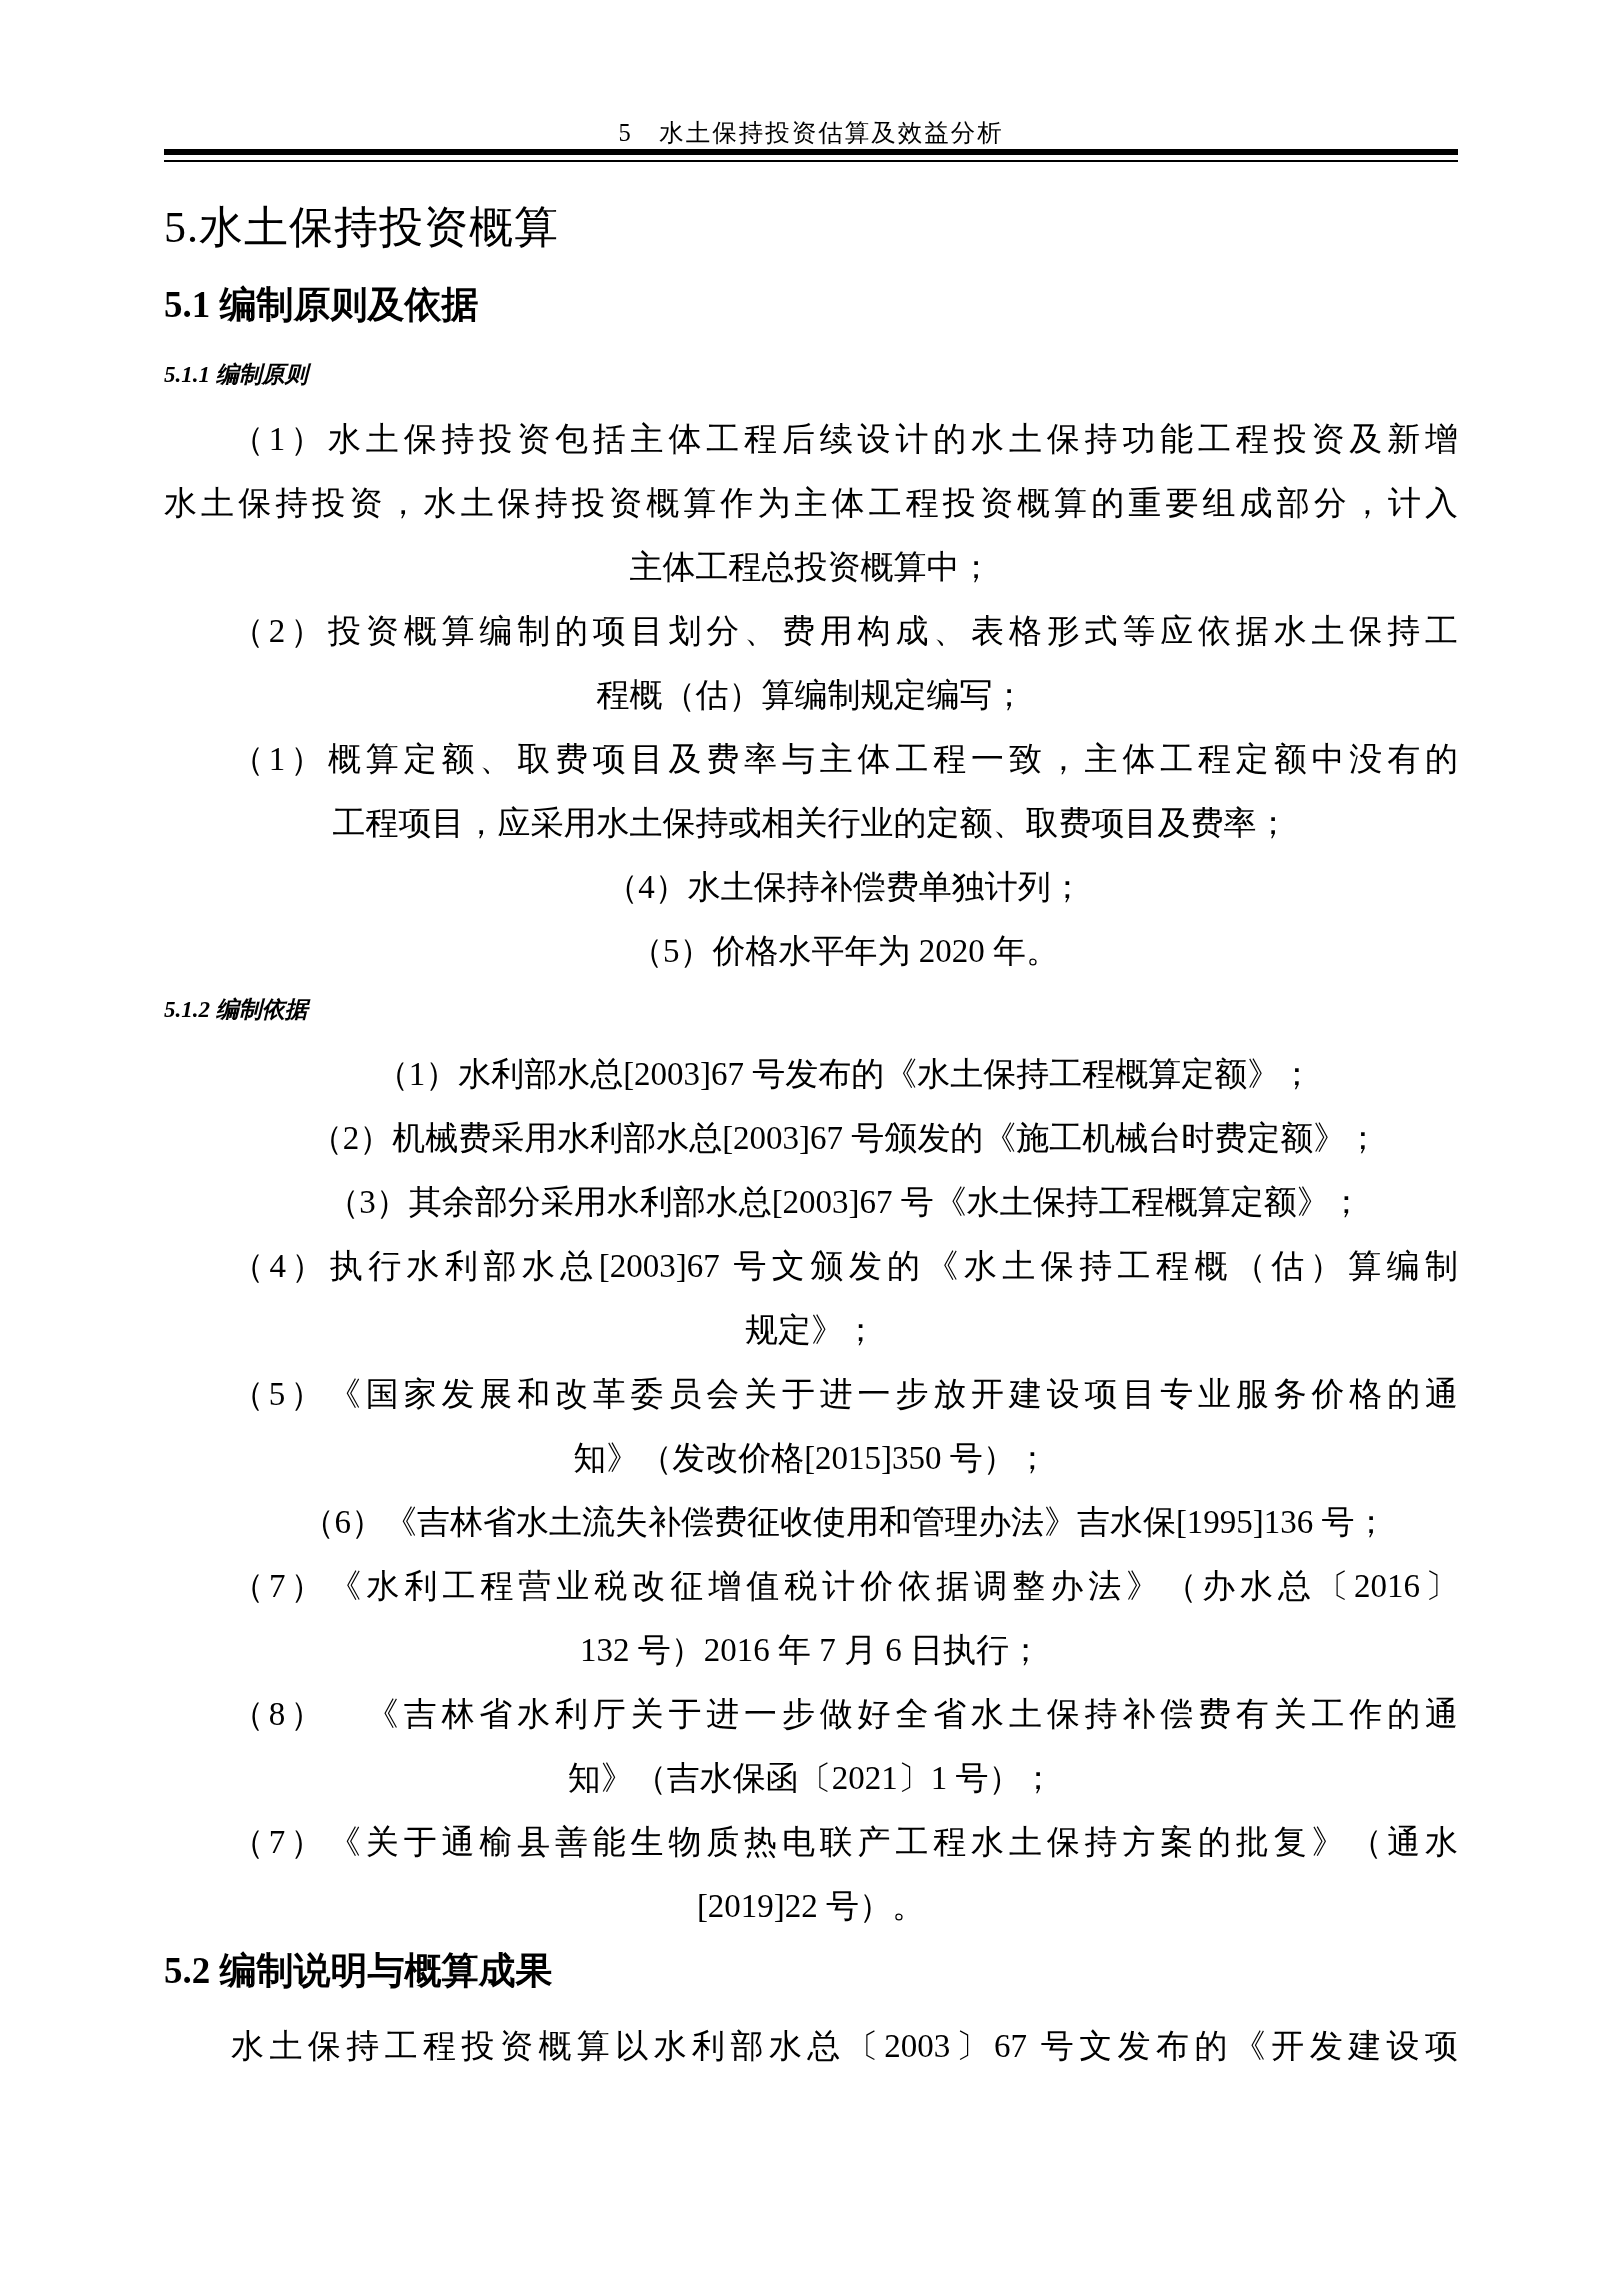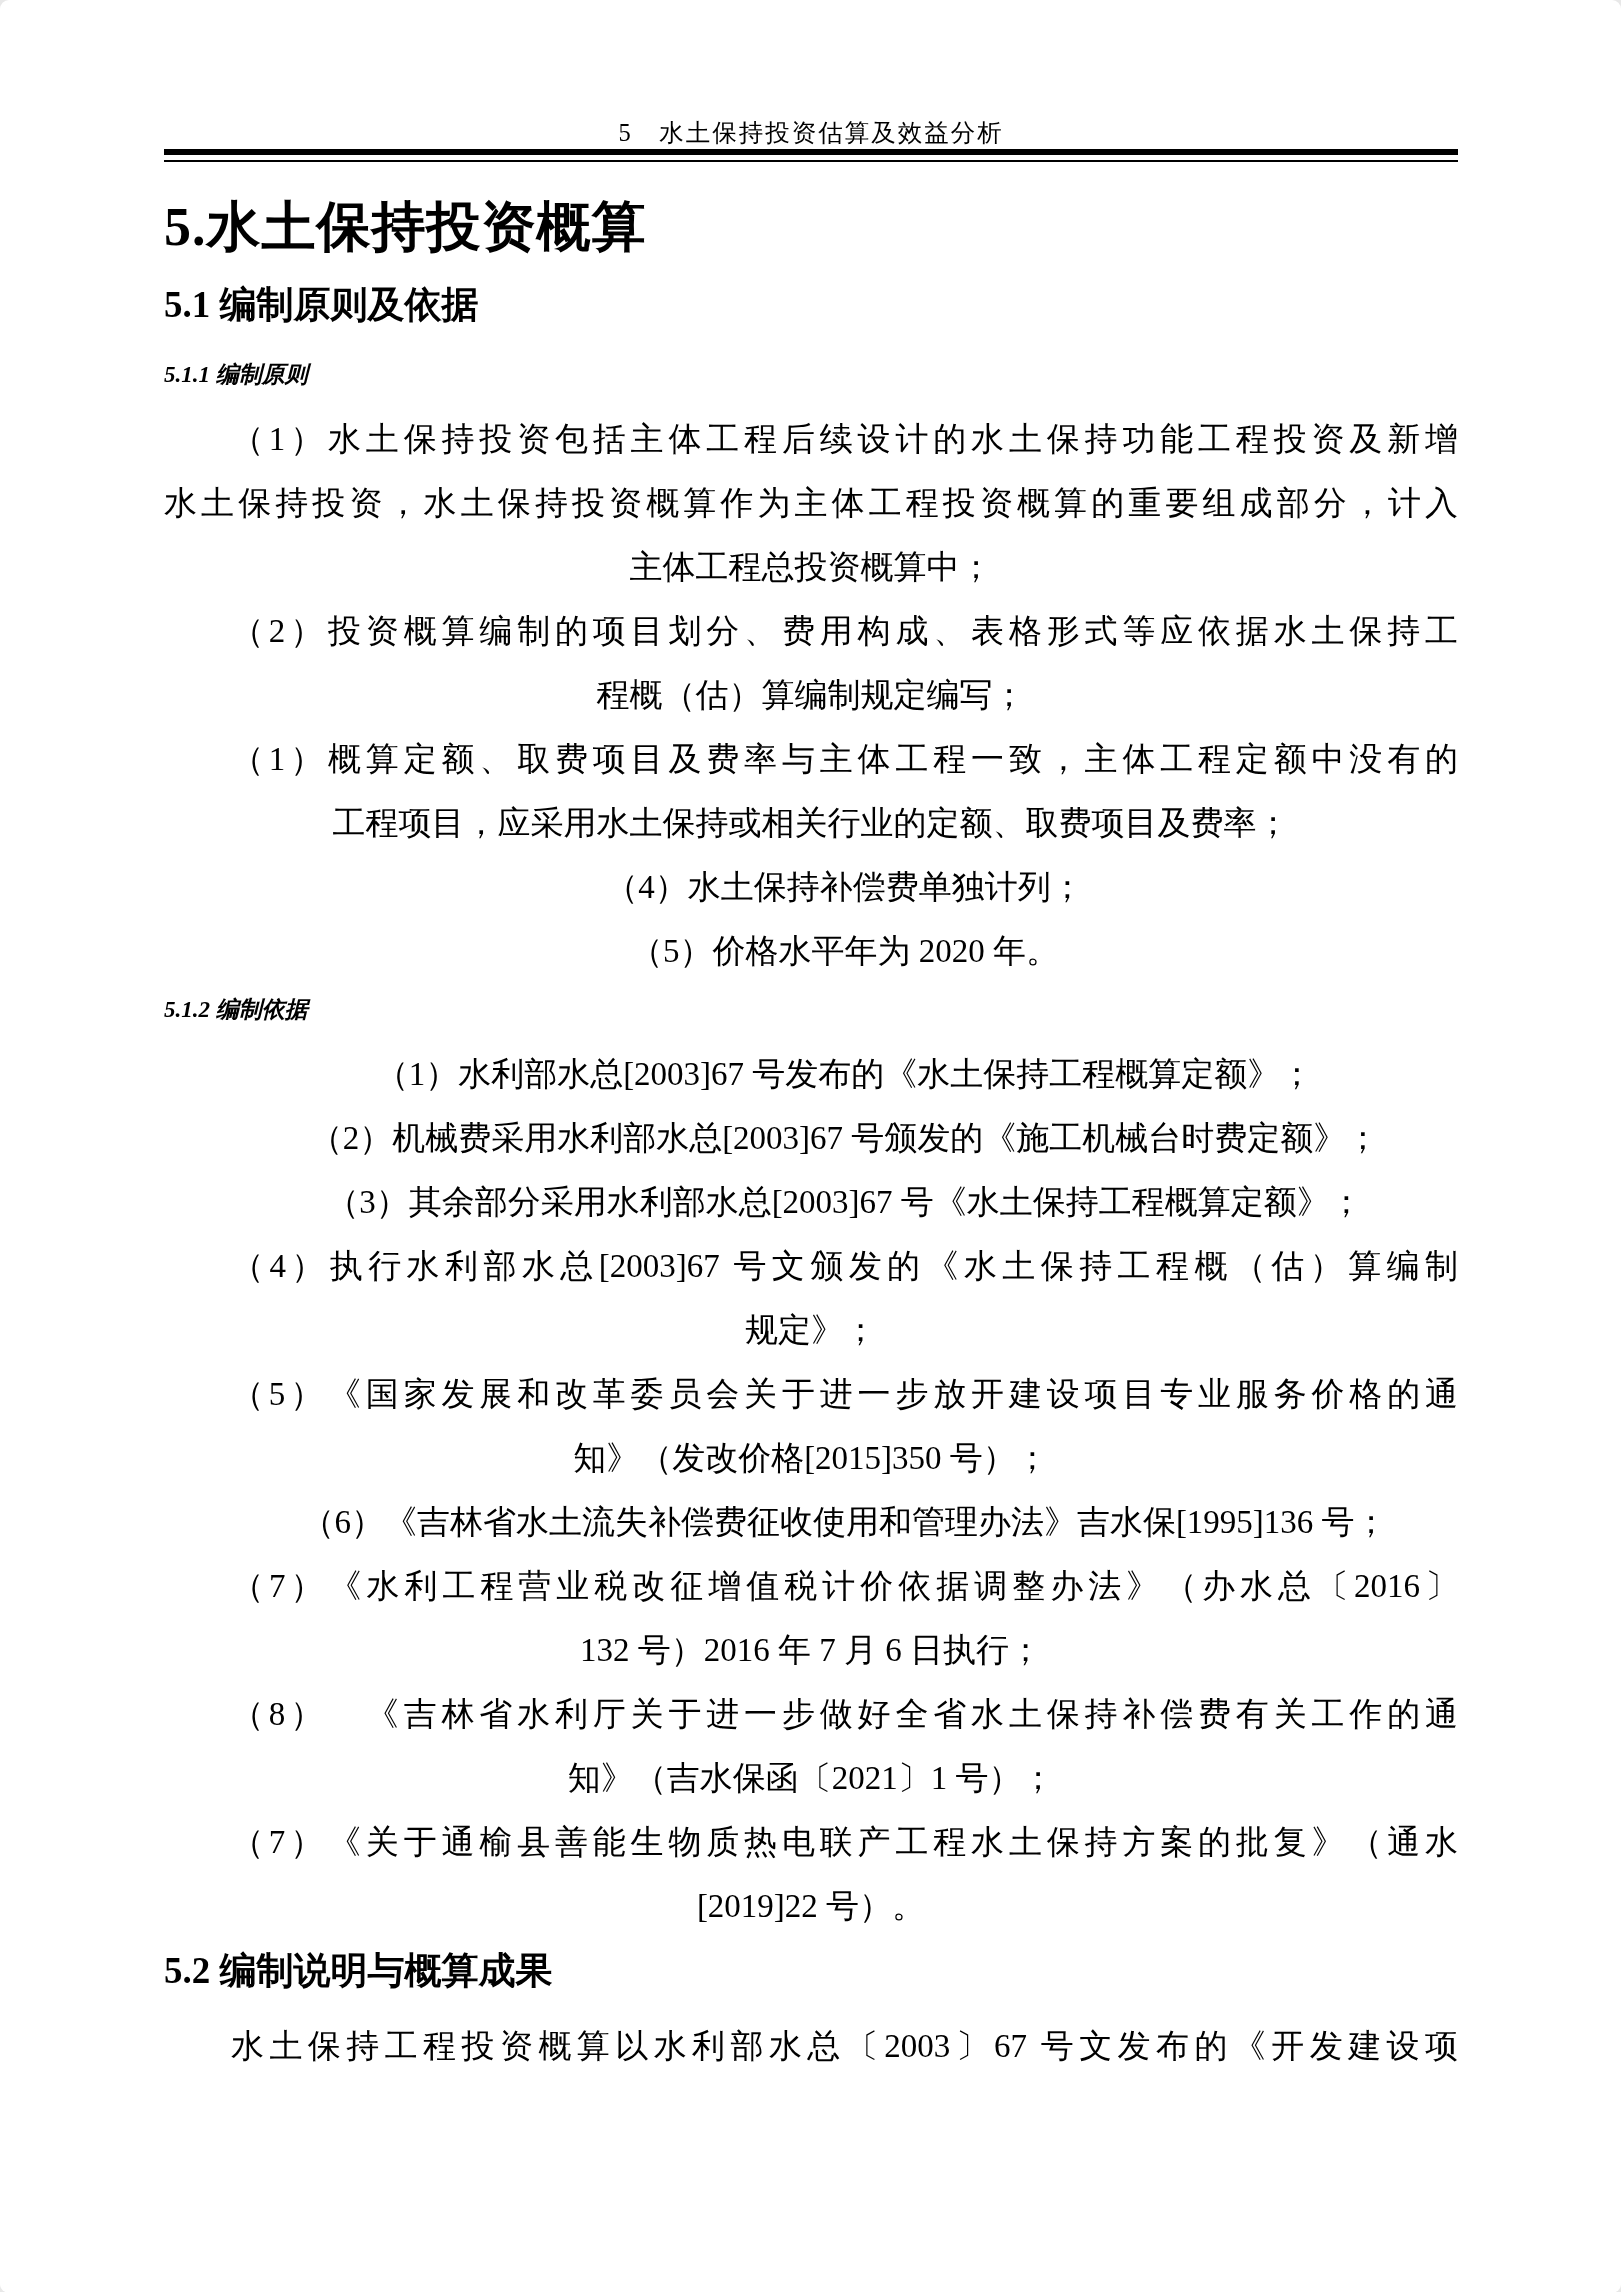--- a/index.html
+++ b/index.html
@@ -9,21 +9,20 @@
   }
   .page {
     position: relative;
     width: 1621px;
     height: 2293px;
     margin: 0 auto;
     background: #ffffff;
     font-family: "Liberation Serif", "DejaVu Serif", serif;
     color: #000000;
     overflow: hidden;
-    border-radius: 9px;
   }
   .running-header {
     position: absolute;
     top: 116px;
     left: 164px;
     width: 1294px;
     text-align: center;
     font-size: 24.5px;
     letter-spacing: 2px;
     color: #000;
@@ -47,22 +46,22 @@
   .content {
     position: absolute;
     top: 196px;
     left: 164px;
     width: 1294px;
   }
   .content > div {
     white-space: pre-wrap;
   }
   .h1 {
-    font-size: 54px;
-    font-weight: bold;
+    font-size: 44px;
+    font-weight: normal;
     height: 76px;
     line-height: 63px;
     letter-spacing: 1px;
   }
   .h2 {
     font-size: 37px;
     font-weight: bold;
     height: 76px;
     line-height: 65px;
   }

